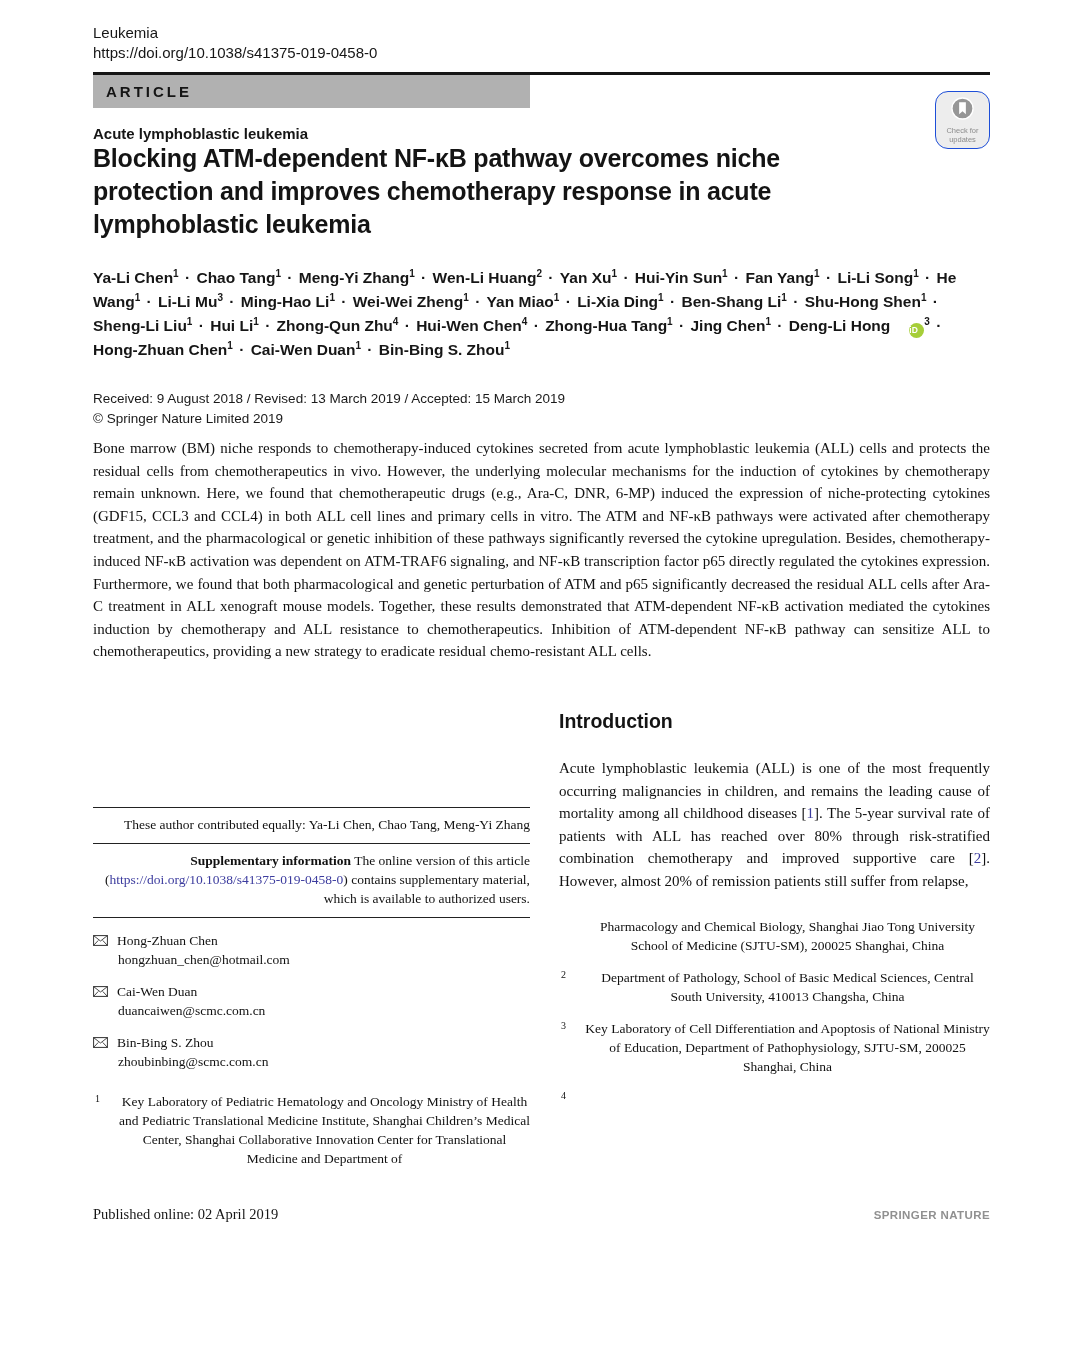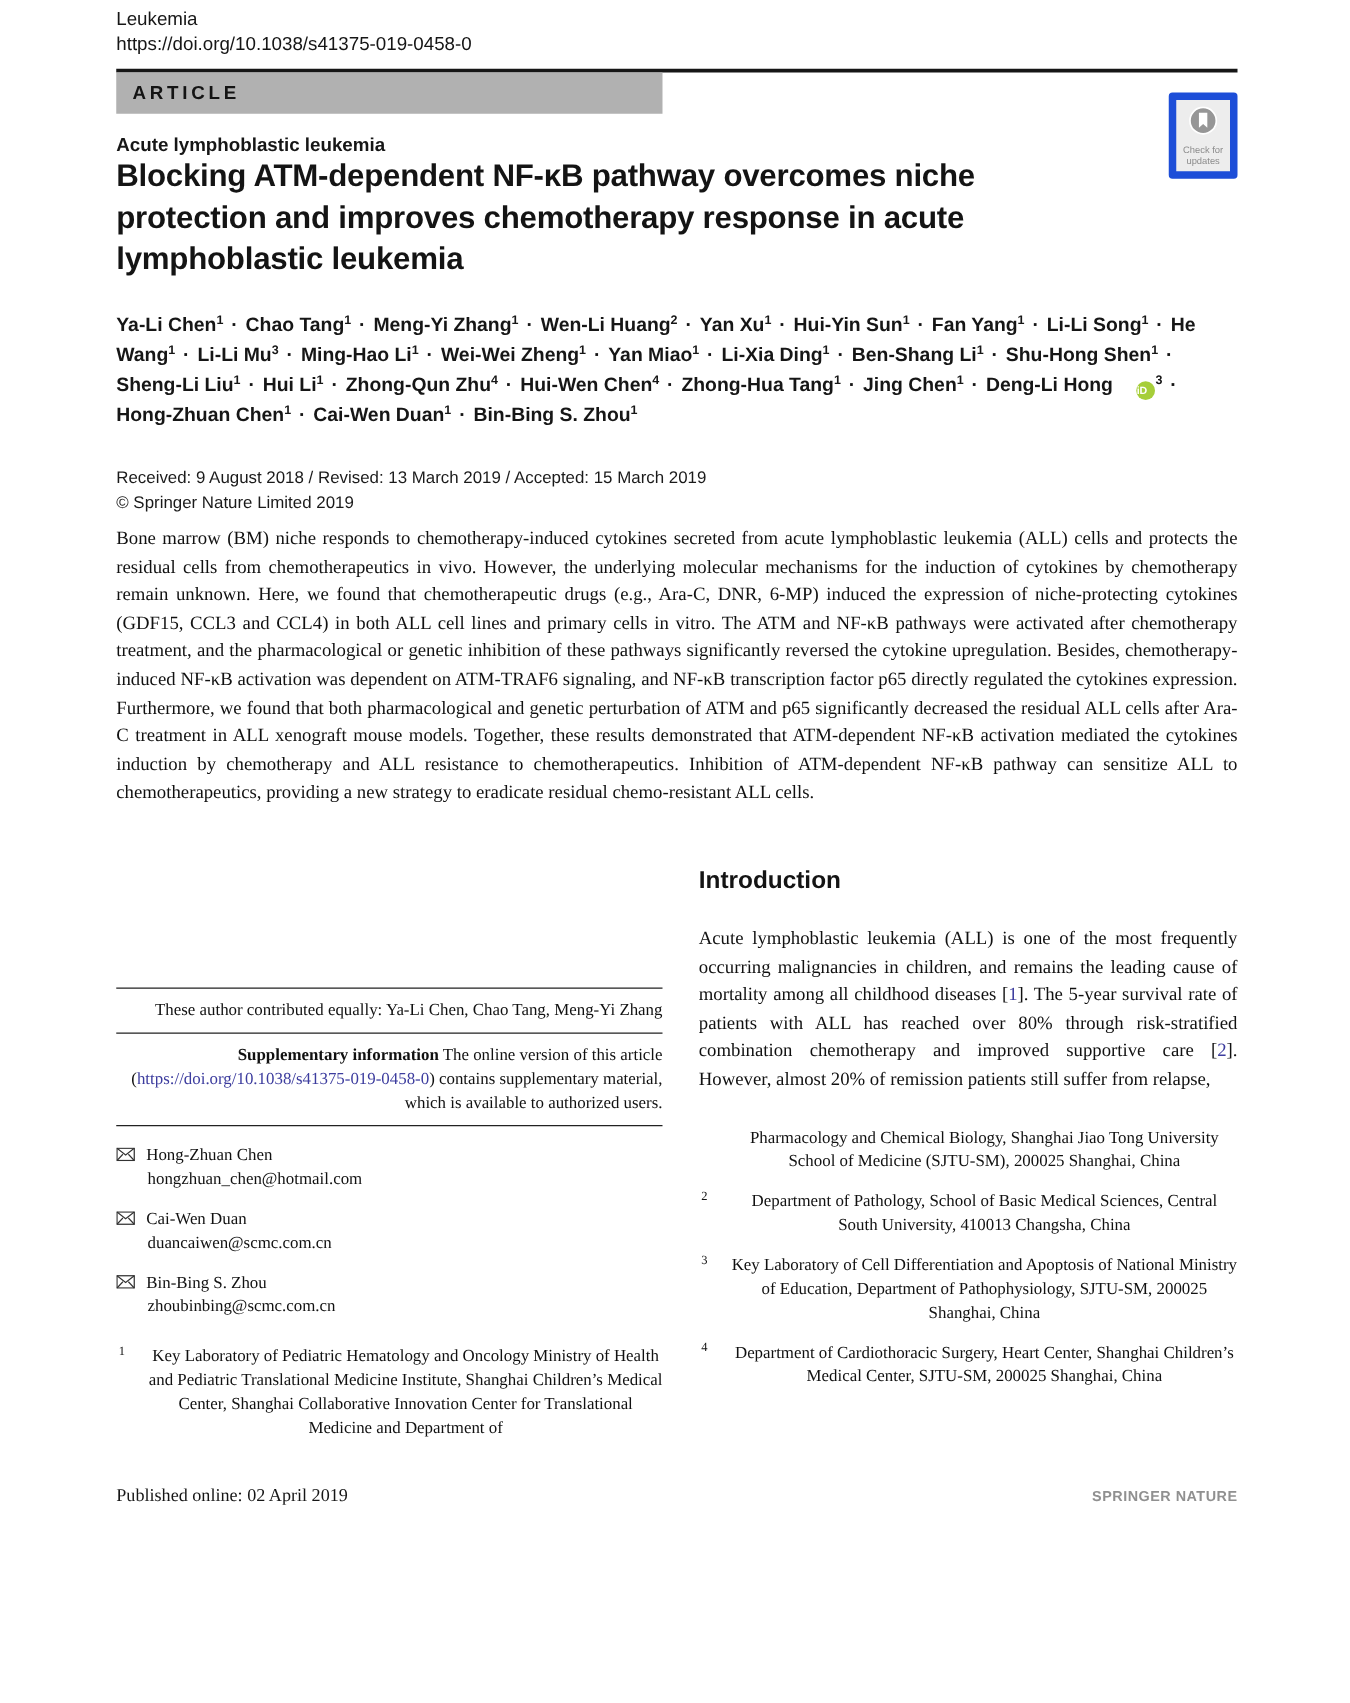--- a/index.html
+++ b/index.html
@@ -1,20 +1,20 @@
 <!DOCTYPE html>
 <html><head>
 <meta charset="utf-8">
 <style>
   * { margin: 0; padding: 0; box-sizing: border-box; }
   html, body { background: #ffffff; }
   .page {
     width: 1080px; height: 1362px;
     background: #ffffff;
-    padding: 7px 90px 0 93px;
+    padding: 24px 90px 0 93px;
     position: relative;
     overflow: hidden;
     font-family: "Liberation Serif", serif;
     color: #111;
   }
   
   .journal-name { font-family: "Liberation Sans", sans-serif; font-size: 15px; color: #161616; }
   .doi-line { font-family: "Liberation Sans", sans-serif; font-size: 15px; color: #161616; margin-top: 3px; }
   .top-rule { height: 3px; background: #161616; margin-top: 11px; }
   .bar-row { position: relative; }
@@ -22,21 +22,21 @@
     width: 437px; height: 33px; background: #b1b1b1;
     display: flex; align-items: center; padding-left: 13px;
   }
   .article-bar span {
     font-family: "Liberation Sans", sans-serif; font-weight: bold;
     font-size: 15px; letter-spacing: 3px; color: #141414;
   }
   .update-badge {
     position: absolute; right: 0; top: 16px;
     width: 55px; padding: 5px 2px 4px 2px;
-    background: #ededed; border: 6px solid #1d4ed8; border-radius: 3px;
+    background: #ededed; border: 1px solid #1d4ed8; border-radius: 13px;
     text-align: center; cursor: pointer;
   }
   .update-badge .ub-text {
     font-family: "Liberation Sans", sans-serif; font-size: 7.5px;
     color: #8c8c8c; line-height: 9px; margin-top: 2px;
   }
   
   .subject { font-family: "Liberation Sans", sans-serif; font-weight: bold; font-size: 15px; margin-top: 17px; color: #161616; }
   .title {
     font-family: "Liberation Sans", sans-serif; font-weight: bold;
@@ -178,21 +178,21 @@
         </div>
     </div>
 
     <div class="col-right">
       <h2 class="intro-heading">Introduction</h2>
       <div class="intro-text"><span>Acute lymphoblastic leukemia (ALL) is one of the most frequently occurring malignancies in children, and remains the leading cause of mortality among all childhood diseases [</span><a class="ref-num">1</a><span>]. The 5-year survival rate of patients with ALL has reached over 80% through risk-stratified combination chemotherapy and improved supportive care [</span><a class="ref-num">2</a><span>]. However, almost 20% of remission patients still suffer from relapse,</span></div>
       <div class="affils-right" style="margin-top:24px">
           <div class="affil cont"><span>Pharmacology and Chemical Biology, Shanghai Jiao Tong University School of Medicine (SJTU-SM), 200025 Shanghai, China</span></div>
           <div class="affil"><span class="a-num">2</span><span>Department of Pathology, School of Basic Medical Sciences, Central South University, 410013 Changsha, China</span></div>
           <div class="affil"><span class="a-num">3</span><span>Key Laboratory of Cell Differentiation and Apoptosis of National Ministry of Education, Department of Pathophysiology, SJTU-SM, 200025 Shanghai, China</span></div>
-          <div class="affil"><span class="a-num">4</span><span>Department of Cardiothoracic Surgery, Heart Center, Shanghai Children’s Medical Center, SJTU-SM, 200025 Shanghai, China</span></div>
+          <div class="affil"><span class="a-num">4</span></div>
         </div>
     </div>
 
   </div>
 
   <div class="footer">
     <div class="published">Published online: 02 April 2019</div>
     <div class="publisher">SPRINGER NATURE</div>
   </div>
 

